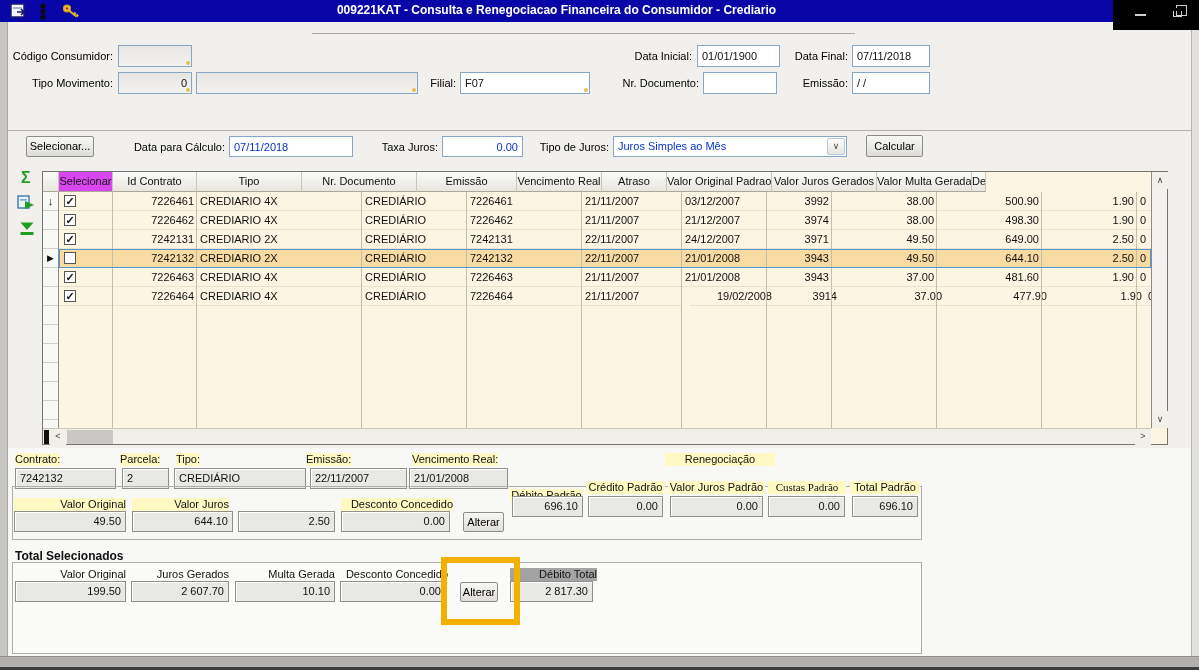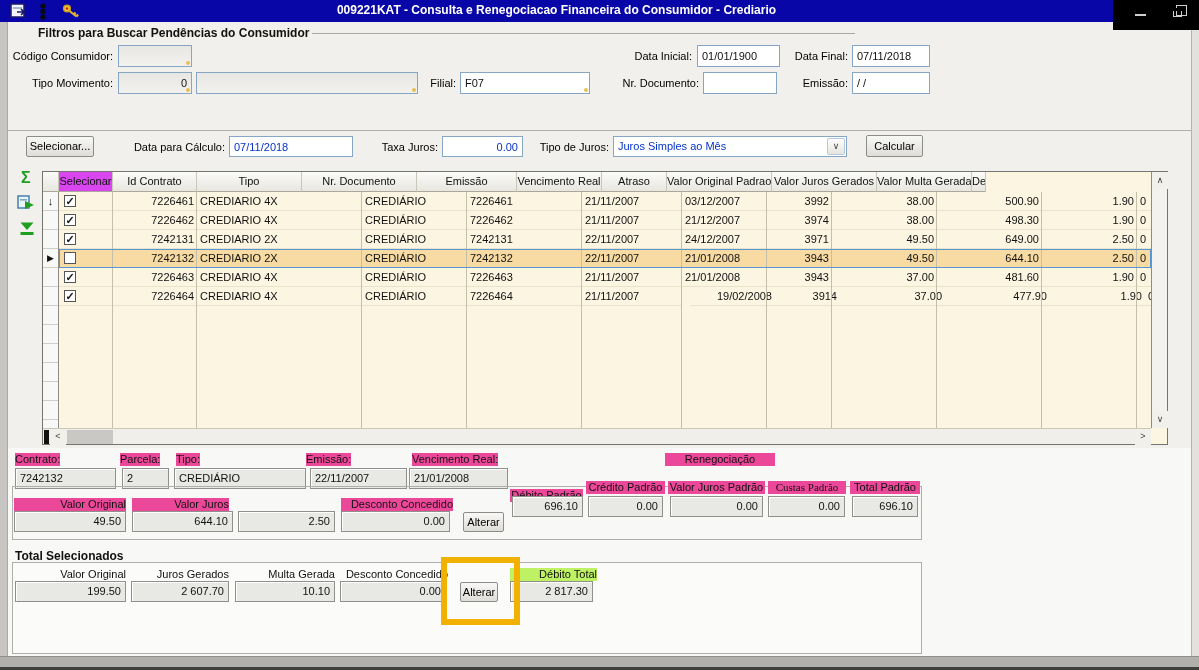--- a/index.html
+++ b/index.html
@@ -27,21 +27,21 @@
   
   .lbl { position:absolute; height:22px; line-height:22px; color:#000; white-space:nowrap; }
   .lbl.r { text-align:right; }
   .fld { position:absolute; height:22px; line-height:20px; padding:0 4px; background:#fff; border:1px solid #86A7C4; color:#111; white-space:nowrap; overflow:hidden; }
   .fld.dis { background:linear-gradient(#E7E6E2,#F3F2EE); }
   .fld.num { text-align:right; }
   .fld.blue { color:#0633C8; }
   .fld.lookup::after { content:""; position:absolute; right:1px; bottom:1px; width:4px; height:4px; background:#E6C052; border-radius:50%; }
   .btn { position:absolute; background:linear-gradient(#F8F8F6,#DEDDD8); border:1px solid #8C8C88; border-radius:2px; text-align:center; line-height:18px; color:#000; cursor:default; }
   .dfld { position:absolute; height:21px; line-height:19px; padding:0 4px; background:#E8E8E5; border:1px solid #8F8F8B; box-shadow:inset 1px 1px 0 #fff; text-align:right; white-space:nowrap; }
-  .dlbl { position:absolute; height:13px; line-height:13px; white-space:nowrap; background:#ec4899; }
+  .dlbl { position:absolute; height:13px; line-height:13px; white-space:nowrap; background:#fef9c3; }
   .groupbox { position:absolute; border:1px solid #AEAEAA; }
 
   
   .filters-heading { position:absolute; left:38px; top:26px; font-weight:bold; font-size:12px; }
   .heading-line { position:absolute; left:312px; top:33px; width:543px; border-top:1px solid #A9A8A4; }
 
   
   .tabline { position:absolute; left:8px; top:130px; width:1183px; border-top:1px solid #B0AFA9; }
   .tabs { position:absolute; left:12px; top:108px; height:23px; display:flex; align-items:flex-end; }
   .tab { height:20px; line-height:19px; padding:0 10px; margin-right:2px; margin-bottom:0px; background:#ECEBE5; border:1px solid #98978F; border-bottom:none; border-radius:3px 3px 0 0; white-space:nowrap; }
@@ -102,21 +102,20 @@
     </svg>
     <div class="title-text">009221KAT - Consulta e Renegociacao Financeira do Consumidor - Crediario</div>
   </div>
   <div class="win-box">
     <div class="min-glyph"></div>
     <div class="restore-glyph"></div>
   </div>
 
   <div class="lower-bg"></div>
 
-  <div class="filters-heading">Filtros para Buscar Pendências do Consumidor</div>
   <div class="heading-line"></div>
 
   <div class="lbl r" style="left:8px;top:45px;width:105px;">Código Consumidor:</div>
   <div class="fld dis lookup" style="left:118px;top:45px;width:74px;"></div>
   <div class="lbl r" style="left:600px;top:45px;width:92px;">Data Inicial:</div>
   <div class="fld" style="left:697px;top:45px;width:83px;">01/01/1900</div>
   <div class="lbl r" style="left:780px;top:45px;width:68px;">Data Final:</div>
   <div class="fld" style="left:852px;top:45px;width:78px;">07/11/2018</div>
 
   <div class="lbl r" style="left:8px;top:72px;width:105px;">Tipo Movimento:</div>
@@ -342,21 +341,21 @@
   <div class="dfld" style="left:341px;top:511px;width:109px;">0.00</div>
   <div class="btn" style="left:463px;top:512px;width:41px;height:20px;">Alterar</div>
 
   <div class="filters-heading" style="left:15px;top:549px;">Total Selecionados</div>
   <div class="groupbox" style="left:12px;top:562px;width:910px;height:92px;background:#FBFBF9;"></div>
 
   <div class="dlbl" style="left:15px;top:568px;width:111px;text-align:right;background:#FBFBF9;">Valor Original</div>
   <div class="dlbl" style="left:131px;top:568px;width:98px;text-align:right;background:#FBFBF9;">Juros Gerados</div>
   <div class="dlbl" style="left:235px;top:568px;width:100px;text-align:right;background:#FBFBF9;">Multa Gerada</div>
   <div class="dlbl" style="left:340px;top:568px;width:108px;text-align:right;background:#FBFBF9;">Desconto Concedido</div>
-  <div class="dlbl" style="left:510px;top:568px;width:87px;text-align:right;background:#bef264;">Débito Total</div>
+  <div class="dlbl" style="left:510px;top:568px;width:87px;text-align:right;background:#a3a3a3;">Débito Total</div>
 
   <div class="dfld" style="left:15px;top:581px;width:111px;">199.50</div>
   <div class="dfld" style="left:131px;top:581px;width:98px;">2 607.70</div>
   <div class="dfld" style="left:235px;top:581px;width:100px;">10.10</div>
   <div class="dfld" style="left:340px;top:581px;width:106px;">0.00</div>
   <div class="btn" style="left:460px;top:582px;width:38px;height:20px;">Alterar</div>
   <div class="dfld" style="left:510px;top:581px;width:83px;">2 817.30</div>
 
   <div class="annotation" style="border-color: rgb(242, 177, 0);"></div>
 

